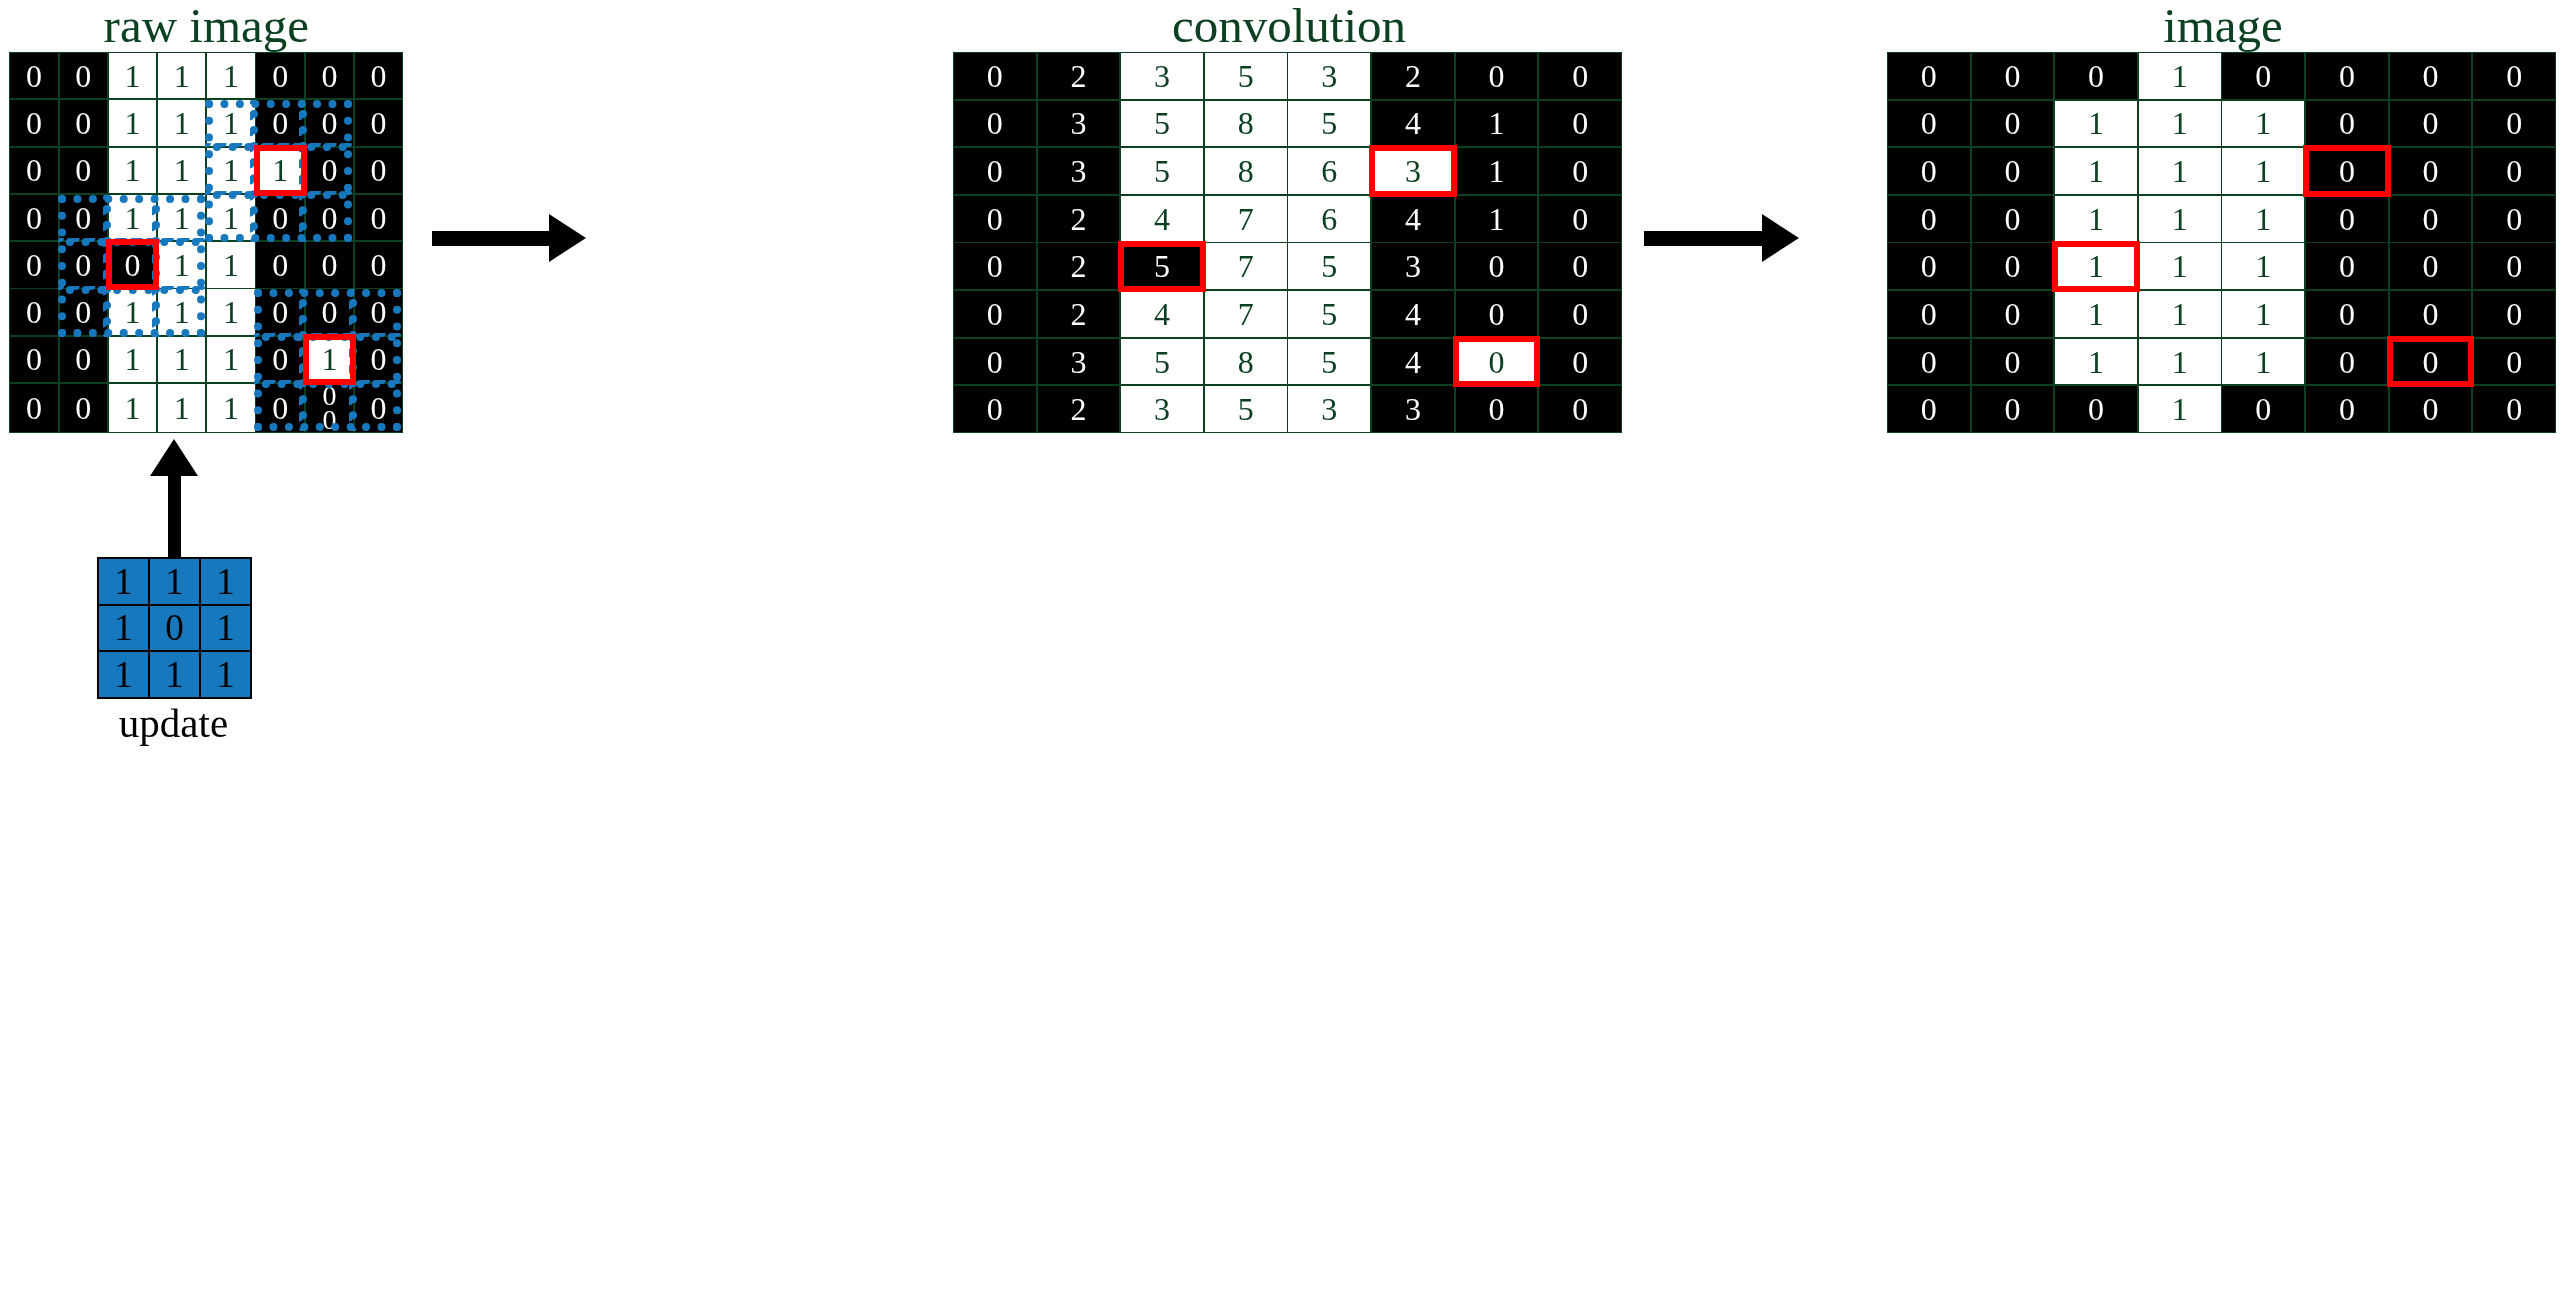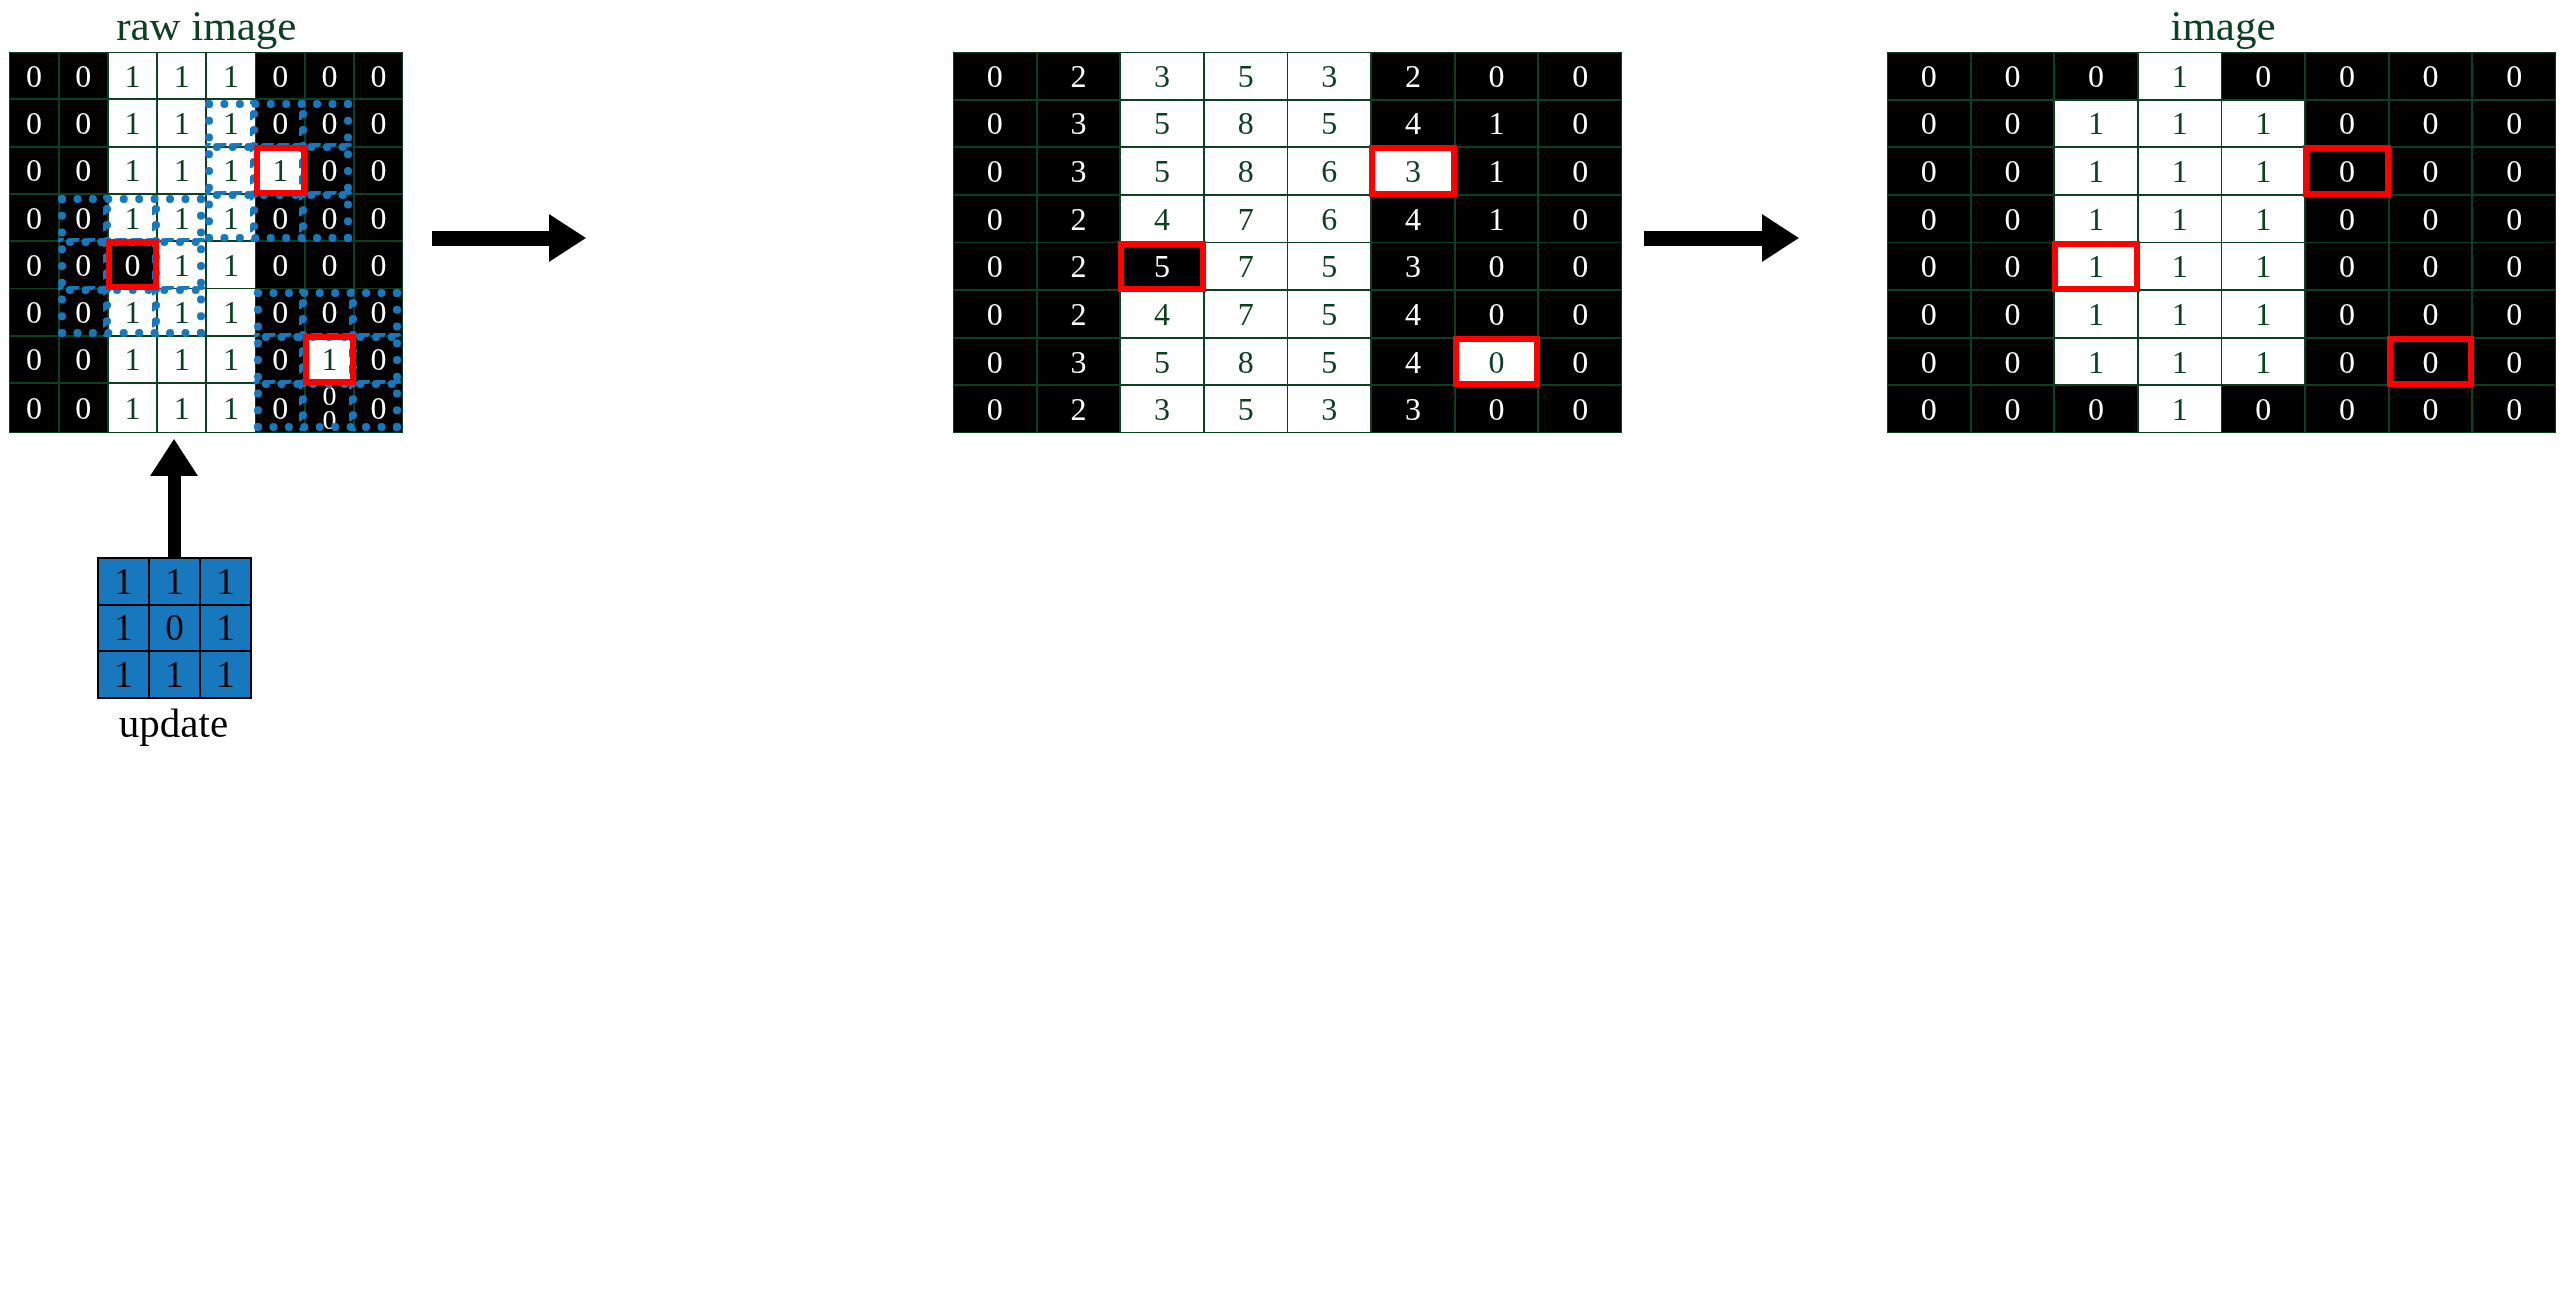--- a/index.html
+++ b/index.html
@@ -3,21 +3,21 @@
 <meta charset="utf-8">
 <style>
   html,body{margin:0;padding:0;background:#ffffff;}
   body{
     width:2576px;height:1312px;position:relative;overflow:hidden;
     font-family:"Liberation Serif","DejaVu Serif",serif;
   }
   .panel{position:absolute;}
   .panel-title{
     position:absolute;width:100%;text-align:center;
-    color:#0b4020;font-size:43px;line-height:43px;
+    color:#0b4020;font-size:49px;line-height:43px;
     font-family:"Liberation Serif","DejaVu Serif",serif;
   }
   .grid{
     position:absolute;display:grid;
     background:#0b4020;
     border:1.9px solid #0b4020;
     gap:1.9px;
   }
   .cell{
     position:relative;
@@ -173,20 +173,21 @@
       <div class="bluebox" style="left: 245px; top: 380px; width: 147px; height: 0px; border-width: 0px 0px 8.4px;"></div>
     </div>
 </div>
 
 <div>
   <div class="arrow-line" style="left:432px;top:231px;width:121px;height:15px;"></div>
   <div class="arrow-head right" style="left:549px;top:214px;"></div>
 </div>
 
 <div class="panel" style="left:953px;top:0px;width:672px;height:439px;">
+  <div class="panel-title" style="top:3.7px;">convolution</div>
   <div class="grid" id="grid-conv" style="left:0px;top:52px;width:667px;height:379px;
               grid-template-columns:repeat(8,1fr);grid-template-rows:repeat(8,1fr);">
       <div class="cell black">0</div>
       <div class="cell black">2</div>
       <div class="cell white">3</div>
       <div class="cell white">5</div>
       <div class="cell white">3</div>
       <div class="cell black">2</div>
       <div class="cell black">0</div>
       <div class="cell black">0</div>

